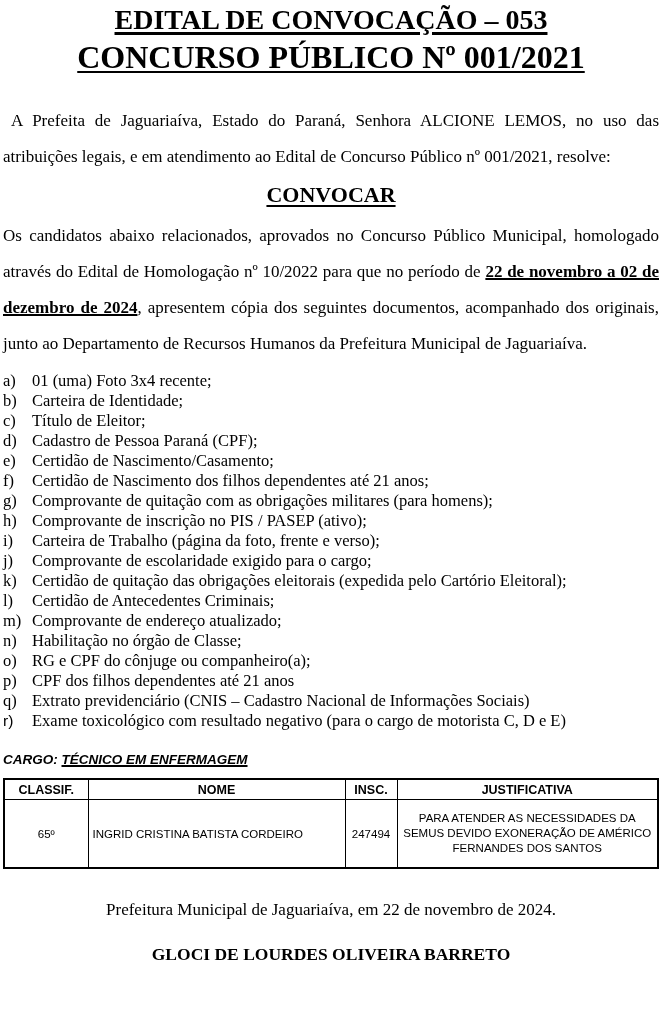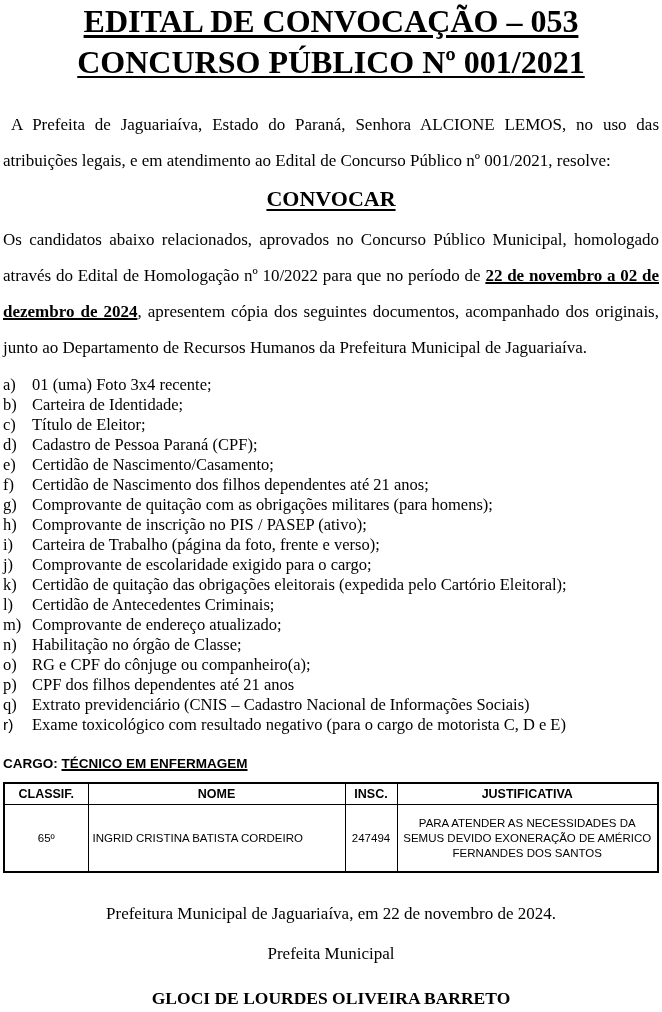--- a/index.html
+++ b/index.html
@@ -5,21 +5,21 @@
   * { margin: 0; padding: 0; box-sizing: border-box; }
   html, body { background: #ffffff; }
   body {
     width: 662px; height: 1012px;
     overflow: hidden;
     color: #000000;
     font-family: "Liberation Serif", "DejaVu Serif", serif;
     padding: 4px 3px 0 3px;
   }
   .title {
-    font-size: 32px; font-weight: bold; text-align: center;
+    font-size: 28px; font-weight: bold; text-align: center;
     line-height: 1.12;
     text-decoration: underline;
     text-decoration-thickness: 3px;
     text-underline-offset: 3px;
   }
   .subtitle {
     font-size: 32px; font-weight: bold; text-align: center;
     margin-top: 5px; line-height: 1.1;
     text-decoration: underline;
     text-decoration-thickness: 2px;
@@ -47,21 +47,21 @@
   .doc-item {
     display: flex;
     font-size: 16.5px; line-height: 20px;
   }
   .doc-letter { flex: 0 0 29px; }
   .doc-letter.sans { font-family: "Liberation Sans", "DejaVu Sans", sans-serif; font-size: 15.5px; }
   .doc-text { flex: 1; }
   .cargo {
     margin-top: 21px;
     font-family: "Liberation Sans", "DejaVu Sans", sans-serif;
-    font-weight: bold; font-size: 13.5px;
+    font-weight: bold; font-size: 13.5px; font-style: italic;
   }
   .cargo-value {
     text-decoration: underline;
     text-decoration-thickness: 1.5px;
   }
   table.cand {
     margin-top: 11px;
     width: 656px;
     border-collapse: collapse;
     border: 2px solid #000;
@@ -200,18 +200,17 @@
         <td class="c-nome">INGRID CRISTINA BATISTA CORDEIRO</td>
         <td class="c-insc">247494</td>
         <td class="c-just">PARA ATENDER AS NECESSIDADES DA SEMUS DEVIDO EXONERAÇÃO DE AMÉRICO FERNANDES DOS SANTOS</td>
       </tr>
     </tbody>
 </table>
 
 <p class="dateline">Prefeitura Municipal de Jaguariaíva, em 22 de novembro de 2024.</p>
 
 <div class="sig-1">
-  <p class="sig-role">Prefeita Municipal</p>
 </div>
 
 <div class="sig-2">
   <p class="sig-name">GLOCI DE LOURDES OLIVEIRA BARRETO</p>
 </div>
 
 </body></html>

